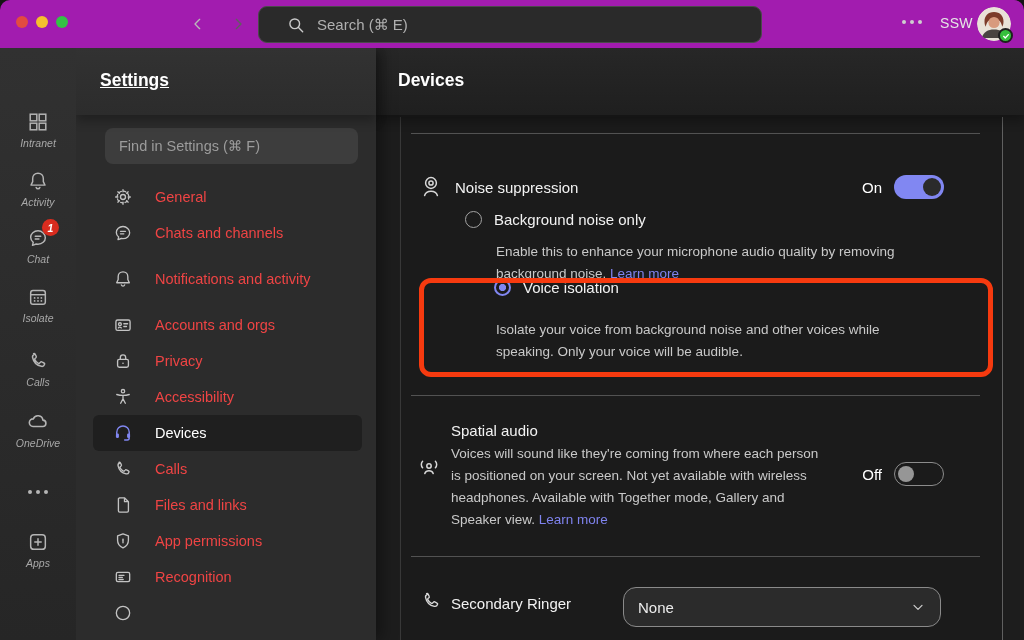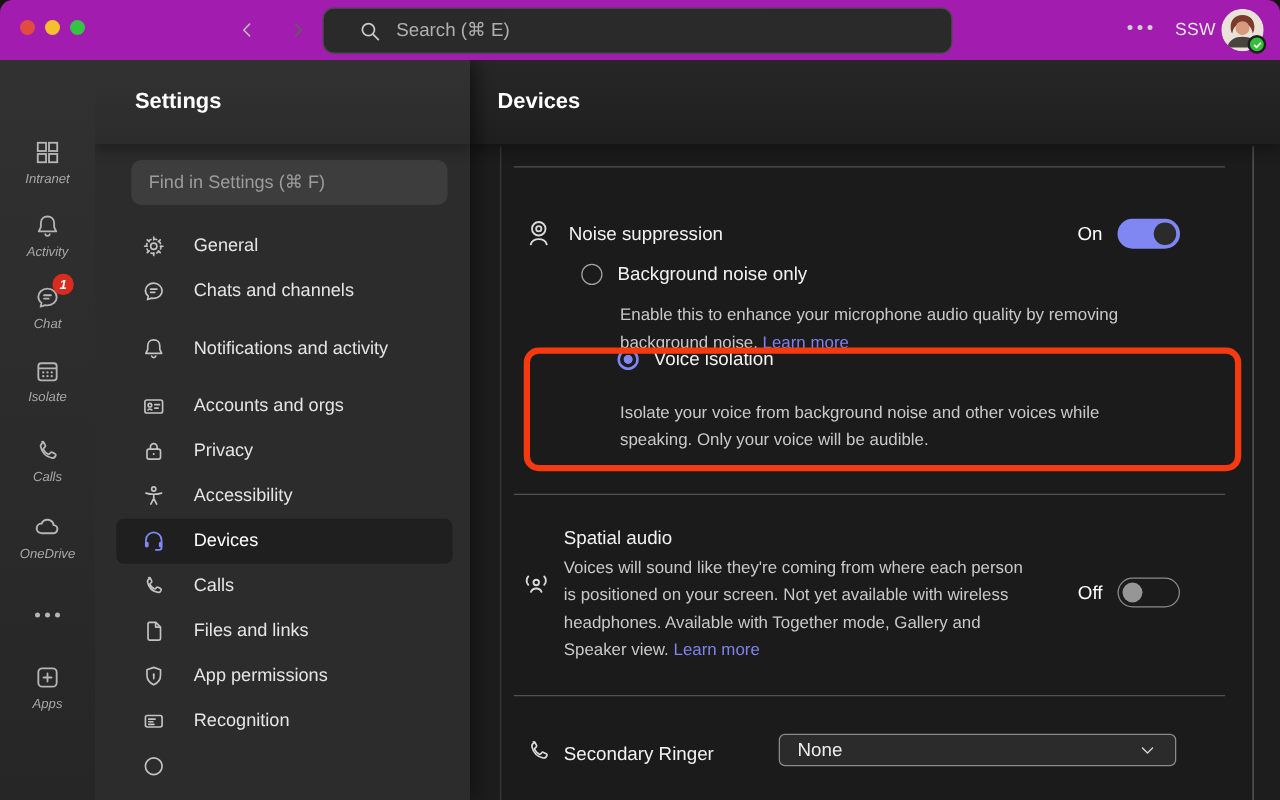--- a/index.html
+++ b/index.html
@@ -29,25 +29,25 @@
   .rail { position:absolute; top:48px; left:0; width:76px; height:592px; background:linear-gradient(180deg,#313131,#262626); z-index:20;font-style:italic; }
   .rail-item { position:absolute; left:0; width:76px; display:flex; flex-direction:column; align-items:center; gap:3px; color:#b5b5b5; }
   .rail-item .lbl { font-size:10.5px; color:#a8a8a8; }
   .rail-icon { position:relative; width:24px; height:24px; display:flex; align-items:center; justify-content:center; }
   .badge { position:absolute; top:-7px; right:-9px; min-width:17px; height:17px; border-radius:9px; background:#d92c1f; color:#fff; font-size:10.5px; font-weight:700; display:flex; align-items:center; justify-content:center; padding:0 4px; }
   .rail-dots { display:flex; gap:4px; } .rail-dots i { width:4px; height:4px; border-radius:50%; background:#b5b5b5; }
 
   
   .sidebar { position:absolute; top:48px; left:76px; width:300px; height:592px; background:#2c2c2c; z-index:10; box-shadow:6px 0 14px rgba(0,0,0,.35); }
   .side-header { position:relative; height:67px; background:linear-gradient(#323232,#2c2c2c); box-shadow:0 6px 10px rgba(0,0,0,.28); z-index:2; }
-  .side-header h1 { position:absolute; left:32px; top:22px; font-size:17.5px; font-weight:700; color:#ffffff; }
+  .side-header h1 { position:absolute; left:24px; top:22px; font-size:17.5px; font-weight:700; color:#ffffff;text-decoration:underline; }
   .side-search { position:absolute; left:29px; top:80px; width:253px; height:36px; background:#3d3d3d; border:none; outline:none; border-radius:8px; color:#9c9c9c; font-size:14.5px; padding:0 14px; font-family:"Liberation Sans",sans-serif; }
   .side-search::placeholder { color:#9c9c9c; opacity:1; }
   .side-list { position:absolute; top:131px; left:0; width:300px; bottom:0; overflow:hidden; }
-  .side-row { height:36px; margin:0 14px 0 17px; border-radius:6px; display:flex; align-items:center; padding-left:20px; color:#e5e5e5; font-size:14.5px; }
+  .side-row { height:36px; margin:0 14px 0 17px; border-radius:6px; display:flex; align-items:center; padding-left:20px; color:#ef4444; font-size:14.5px; }
   .side-row .ic { width:20px; height:20px; margin-right:22px; display:flex; align-items:center; justify-content:center; color:#c3c3c3; }
   .side-row.gap { margin-top:10px; }
   .side-row.selected { background:#1f1f1f; color:#ffffff; }
   .side-row.selected .ic { color:#8187f2; }
 
   
   .main { position:absolute; top:48px; left:376px; width:648px; height:592px; background:#1d1d1d; }
   .main-header { position:relative; height:67px; background:linear-gradient(#272727,#1f1f1f); box-shadow:0 6px 10px rgba(0,0,0,.3); z-index:2; }
   .main-header h1 { position:absolute; left:22px; top:22px; font-size:17.5px; font-weight:700; color:#ffffff; }
   .viewport { position:absolute; top:69px; left:24px; right:21px; bottom:0; border-left:1px solid #383838; border-right:1px solid #606060; background:#1b1b1b; }
@@ -69,21 +69,21 @@
   .radio.sel { border:2px solid #8187f2; background:radial-gradient(circle,#8187f2 0 36%, transparent 42%); }
   .desc { position:absolute; left:95px; font-size:13.5px; line-height:22px; color:#c9c9c9; }
   .link { color:#7f83ee; }
 
   .annotation { position:absolute; left:18px; top:161px; width:574px; height:99px; border:5px solid #f63a0f; border-radius:12px; pointer-events:none; z-index:5; }
 
   .spatial-text { position:absolute; left:50px; top:305px; }
   .spatial-text .t { font-size:15px; color:#f2f2f2; margin-bottom:4px; }
   .spatial-text .d { font-size:13.5px; line-height:22px; color:#c9c9c9; }
 
-  .dropdown { position:absolute; left:222px; top:470px; width:318px; height:26px; background:#2b2b2b; border:1px solid #8a8a8a; border-radius:5px; display:flex; align-items:center; padding:0 14px; color:#ededed; font-size:15px; }
+  .dropdown { position:absolute; left:222px; top:470px; width:318px; height:40px; background:#2b2b2b; border:1px solid #8a8a8a; border-radius:13px; display:flex; align-items:center; padding:0 14px; color:#ededed; font-size:15px; }
   .dropdown .chev { margin-left:auto; color:#cfcfcf; display:flex; }
 </style>
 </head>
 <body>
 
 <div class="window">
 
   <div class="titlebar tex">
     <div class="lights">
       <span class="light red"></span>

